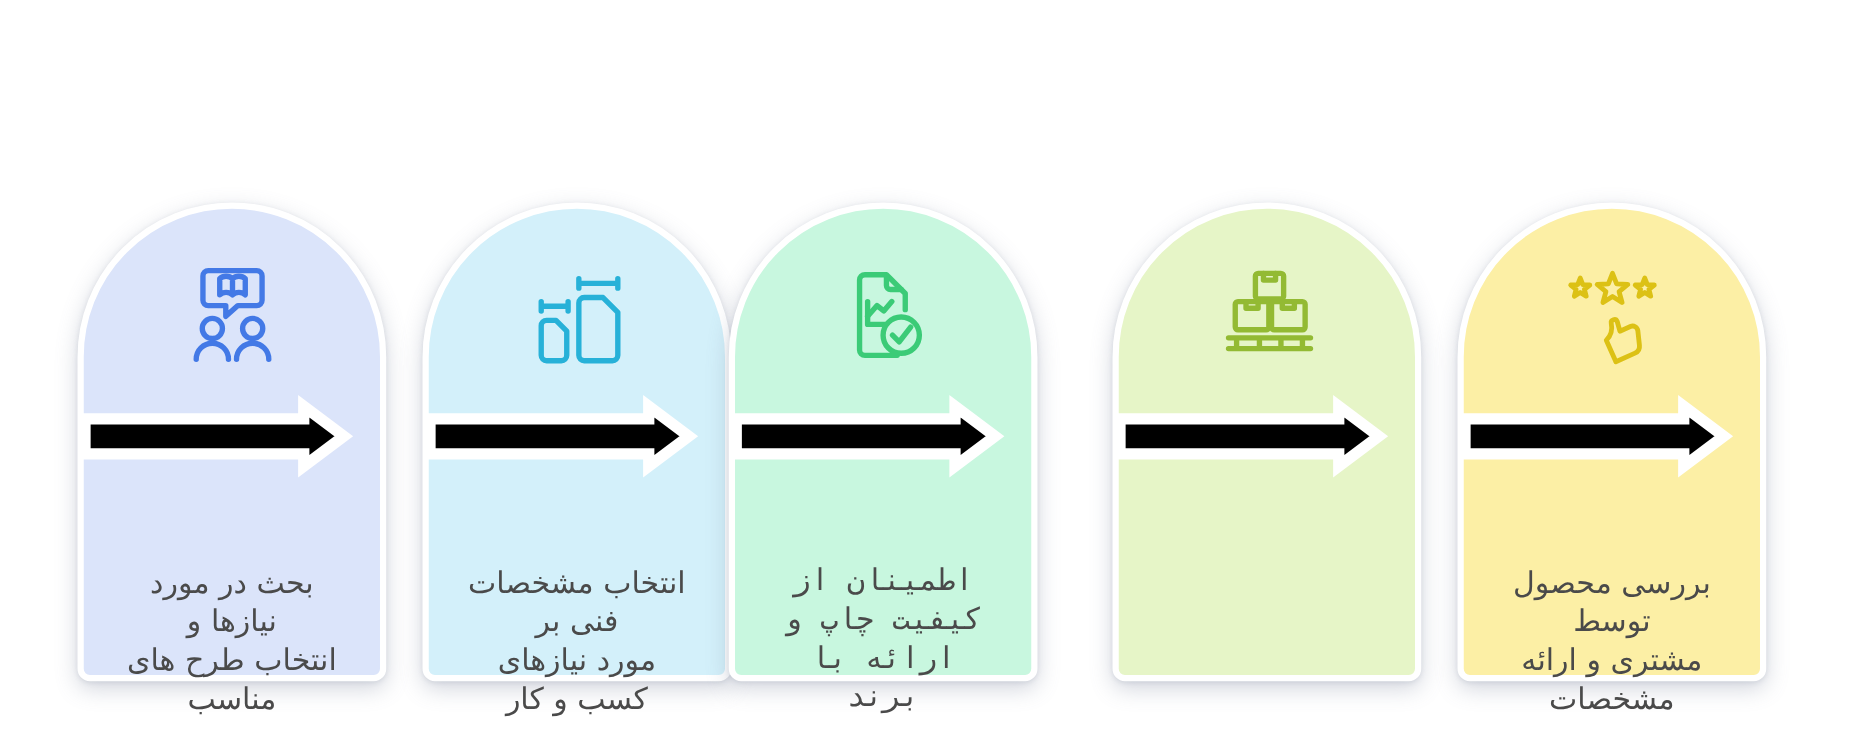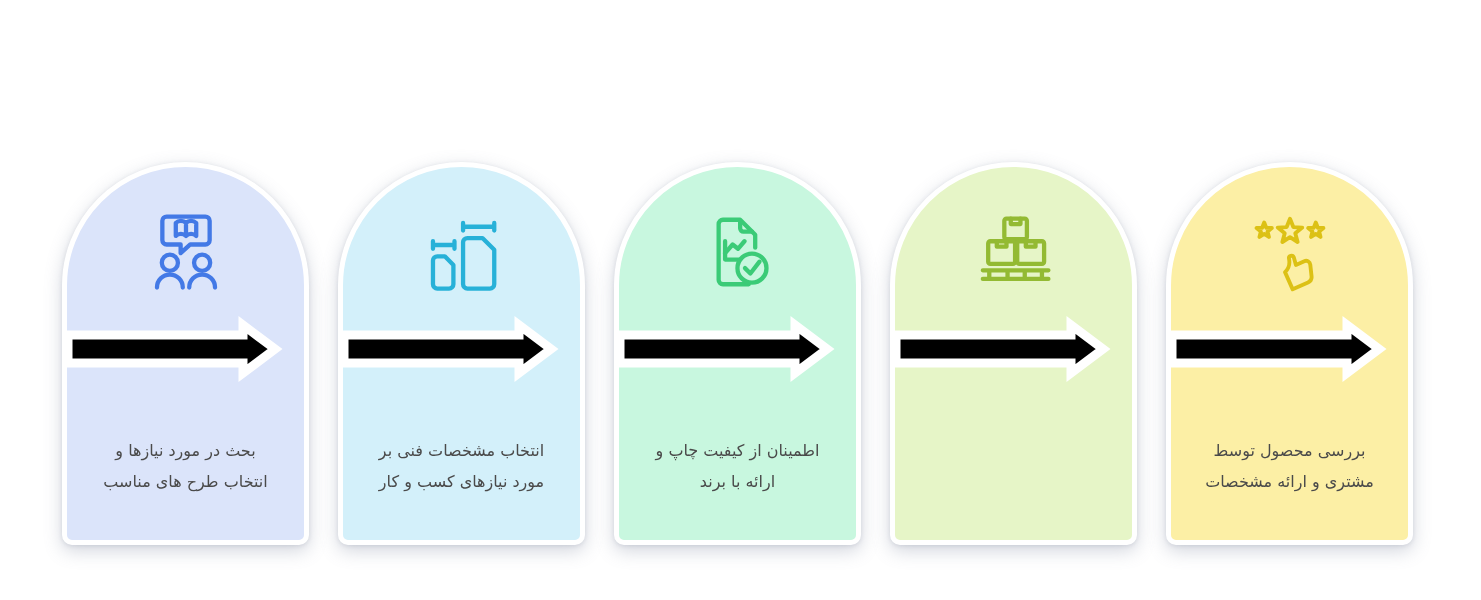--- a/index.html
+++ b/index.html
@@ -19,21 +19,21 @@
     top:162px;
     width:247px;height:383px;
     box-sizing:border-box;
     background:var(--card-fill,#eee);
     border:5px solid #ffffff;
     border-radius:124px 124px 10px 10px;
     box-shadow:0 6px 18px rgba(110,120,145,0.30), 0 1px 4px rgba(110,120,145,0.18);
   }
   .card.c0{left:62px;}
   .card.c1{left:338px;}
-  .card.c2{left:614px;}
+  .card.c2{left:583px;font-family:Liberation Mono, monospace;}
   .card.c3{left:890px;}
   .card.c4{left:1166px;}
   .icon{
     position:absolute;
     top:42px;left:50%;
     transform:translateX(-50%);
     width:86px;height:86px;
     color:var(--icon-color,#444);
   }
   .icon svg{width:100%;height:100%;display:block;}
@@ -46,24 +46,24 @@
   .arrow path{
     fill:var(--arrow-fill,#000);
     stroke:var(--arrow-outline,#fff);
     stroke-width:9;
     stroke-linejoin:miter;
     stroke-miterlimit:10;
   }
   .label{
     position:absolute;
     top:268px;left:10px;right:10px;
-    margin:0;
+    margin:16px;
     direction:rtl;
     text-align:center;
-    font-size:16px;
+    font-size:24px;
     line-height:31px;
     font-weight:500;
     color:var(--text-color,#4a4a4a);
   }
   .label span{display:block;}
 </style>
 </head>
 <body>
 
 <div class="stage" style="--arrow-fill: #000000; --arrow-outline: #ffffff; --text-color: #4a4a4a;">

